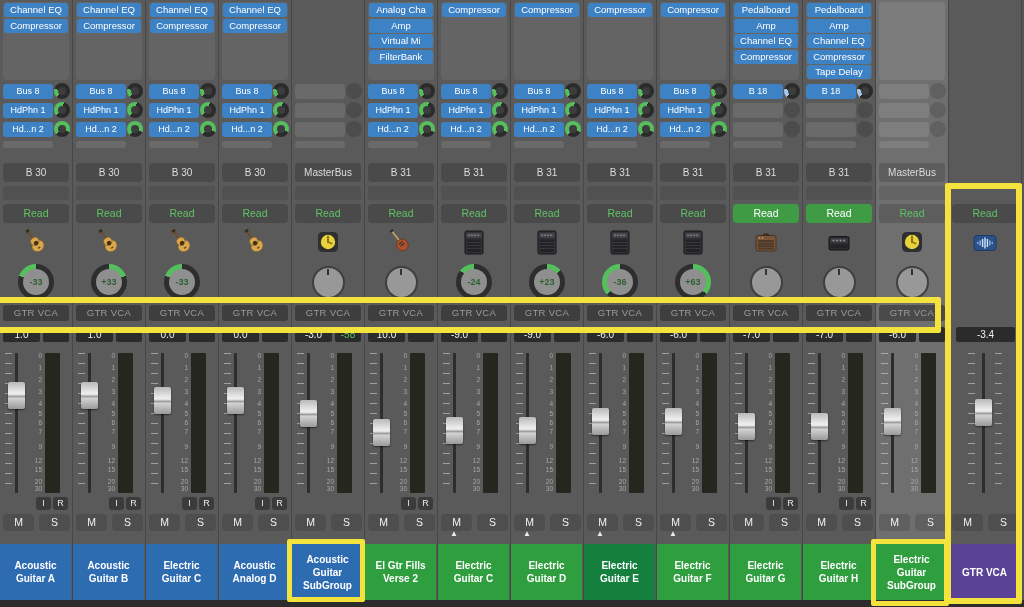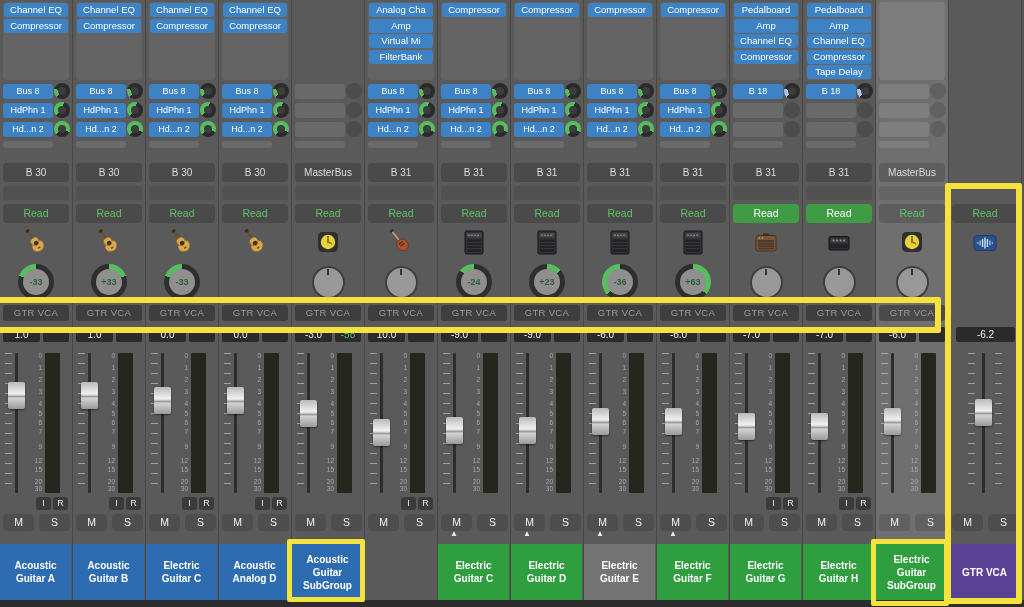--- a/index.html
+++ b/index.html
@@ -442,20 +442,21 @@
           <span class="scl" style="top:114px">15</span>
           <span class="scl" style="top:126px">20</span>
           <span class="scl" style="top:133px">30</span>
         </div>
       <div class="meter"></div>
     </div>
       <div class="irb" style="left:36px">I</div>
       <div class="irb" style="left:53px">R</div>
       <div class="msb" style="left:3px">M</div>
       <div class="msb" style="left:39px">S</div>
+      <div class="name" style="background:#2f9e3e">El Gtr Fills Verse 2</div>
     </div>
     <div class="strip">
       <div class="fxbox">
         <div class="pslot">Compressor</div>
       </div>
       <div class="slabel" style="top:84px">Bus 8</div>
       <div class="sknob" style="top:83px;background:conic-gradient(from 225deg,#55bf5d 0 62deg,#2b2b2b 62deg 360deg)">
         <div class="hole"></div>
       </div>
       <div class="slabel" style="top:103px">HdPhn 1</div>
@@ -639,21 +640,21 @@
           <span class="scl" style="top:105px">12</span>
           <span class="scl" style="top:114px">15</span>
           <span class="scl" style="top:126px">20</span>
           <span class="scl" style="top:133px">30</span>
         </div>
       <div class="meter"></div>
     </div>
       <div class="msb" style="left:3px">M</div>
       <div class="msb" style="left:39px">S</div>
       <div class="arrow">▲</div>
-      <div class="name" style="background:#737373">Electric Guitar E</div>
+      <div class="name" style="background:#15803d">Electric Guitar E</div>
     </div>
     <div class="strip">
       <div class="fxbox">
         <div class="pslot">Compressor</div>
       </div>
       <div class="slabel" style="top:84px">Bus 8</div>
       <div class="sknob" style="top:83px;background:conic-gradient(from 225deg,#55bf5d 0 62deg,#2b2b2b 62deg 360deg)">
         <div class="hole"></div>
       </div>
       <div class="slabel" style="top:103px">HdPhn 1</div>
@@ -902,21 +903,21 @@
               <rect x="14.7" y="10" width="1.4" height="8"></rect>
             </g>
             <g fill="#8fb8e8">
               <rect x="7.5" y="11.5" width="1.4" height="5"></rect>
               <rect x="17.1" y="11.5" width="1.4" height="5"></rect>
               <rect x="5.2" y="12.8" width="1.2" height="2.4"></rect>
               <rect x="19.6" y="12.8" width="1.2" height="2.4"></rect>
             </g>
           </svg></span>
       </div>
-      <div class="vol wide">-6.2</div>
+      <div class="vol wide">-3.4</div>
       <div class="fader">
       <div class="ticks" style="left:19px"></div>
       <div class="track" style="left:33px"></div>
       <div class="ticks" style="left:46px"></div>
       <div class="cap" style="left:26px;top:49px"></div>
     </div>
       <div class="msb" style="left:3px">M</div>
       <div class="msb" style="left:39px">S</div>
       <div class="name" style="background:#5a4397">GTR VCA</div>
     </div>

